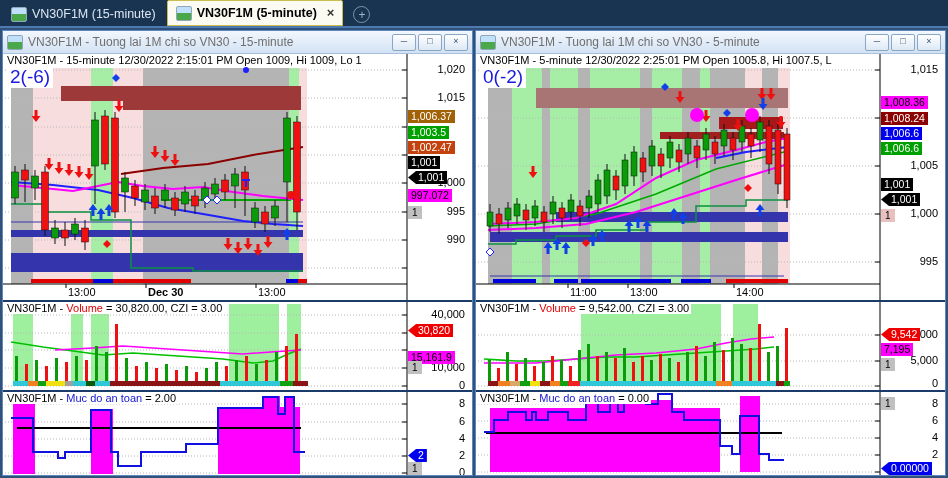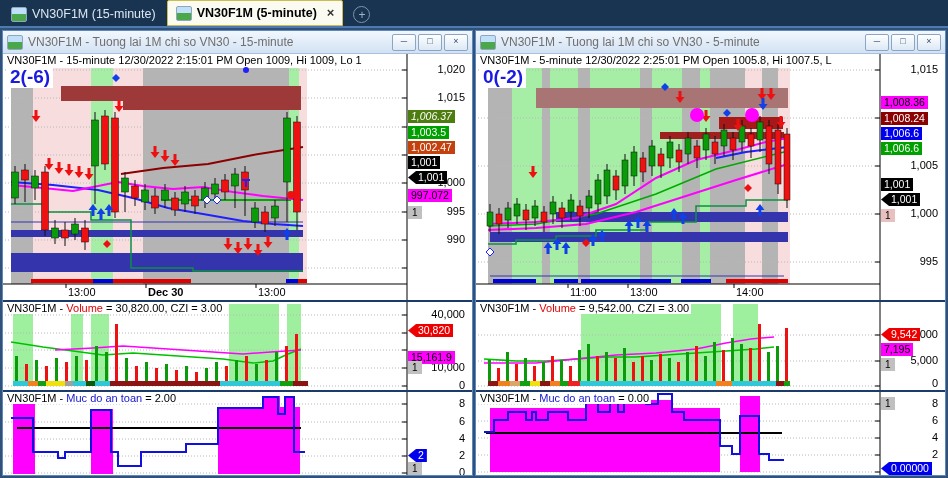--- a/index.html
+++ b/index.html
@@ -14,21 +14,21 @@
   .titlebar{height:23px;background:linear-gradient(#f2f7fd,#d2e2f4);border-bottom:1px solid #a8c0dc;display:flex;align-items:center;padding:0 4px;gap:5px;box-sizing:border-box;}
   .wicon{width:14px;height:13px;border:1px solid #8fa6bd;background:linear-gradient(#bfe0f8 0 45%,#4aa84a 45% 100%);border-radius:2px;flex:0 0 auto;}
   .wtitle{color:#6f6f6f;font-size:12px;flex:1;white-space:nowrap;overflow:hidden;}
   .wbtns{display:flex;gap:2px;}
   .wbtn{display:inline-block;width:22px;height:15px;border:1px solid #8ba6c4;border-radius:2px;background:linear-gradient(#ffffff,#dce8f5);font-size:9px;line-height:13px;text-align:center;color:#33506e;}
   .win-content{position:relative;height:421px;background:#fff;}
   .pane{position:absolute;left:0;width:469px;overflow:hidden;background:#fff;box-sizing:border-box;}
   .pane.divided{border-top:2px solid #1b3b6b;}
   .pane svg{position:absolute;left:0;top:0;}
   .hdr{position:absolute;left:2px;top:0;font-size:11px;background:#fff;padding:0 2px;white-space:nowrap;z-index:5;}
-  .annot{position:absolute;left:4px;top:12px;font-size:19px;font-weight:bold;color:#1a1ae0;background:#fff;padding:0 3px;z-index:5;}
+  .annot{position:absolute;left:4px;top:12px;font-size:19px;font-weight:normal;color:#1a1ae0;background:#fff;padding:0 3px;z-index:5;}
   .ylab{position:absolute;left:404px;width:58px;text-align:right;font-size:11px;color:#000;z-index:3;line-height:13px;}
   .ytag{position:absolute;left:405px;font-size:10.5px;line-height:13px;padding:0 3px;z-index:4;white-space:nowrap;}
   .ytag.arr{padding-left:10px;clip-path:polygon(0 50%,8px 0,100% 0,100% 100%,8px 100%);}
   .ytag.small{font-size:10px;padding:0 4px;}
   .xlab{position:absolute;font-size:11px;color:#000;z-index:3;line-height:12px;}
 </style>
 </head>
 <body>
 
 <div class="screen">
@@ -189,21 +189,21 @@
           </svg>
           <div class="xlab" style="left: 65px; top: 232px;">13:00</div>
           <div class="xlab" style="left: 145px; top: 232px; font-weight: bold;">Dec 30</div>
           <div class="xlab" style="left: 255px; top: 232px;">13:00</div>
           <div class="ylab" style="top: 9px; text-align: right;">1,020</div>
           <div class="ylab" style="top: 37px;">1,015</div>
           <div class="ylab" style="top: 122px;">1,000</div>
           <div class="ylab" style="top: 151px;">995</div>
           <div class="ylab" style="top: 179px;">990</div>
           <div class="ylab" style="top: 214px; margin-top: 40px;">985</div>
-          <div class="ytag" style="background: #4d7c0f; color: rgb(255, 255, 255); top: 56px; font-style: italic;">1,006.37</div>
+          <div class="ytag" style="background: #a16207; color: rgb(255, 255, 255); top: 56px;">1,006.37</div>
           <div class="ytag" style="background: rgb(0, 160, 0); color: rgb(255, 255, 255); top: 72px;">1,003.5</div>
           <div class="ytag" style="background: #c2410c; color: rgb(255, 255, 255); top: 87px;">1,002.47</div>
           <div class="ytag" style="background: rgb(0, 0, 0); color: rgb(255, 255, 255); top: 102px;">1,001</div>
           <div class="ytag arr" style="background: rgb(0, 0, 0); color: rgb(255, 255, 255); top: 117px;">1,001</div>
           <div class="ytag" style="background: rgb(255, 0, 255); color: rgb(0, 0, 0); top: 135px;">997.072</div>
           <div class="ytag small" style="background: rgb(192, 192, 192); color: rgb(0, 0, 0); top: 152px;">1</div>
           <div class="hdr"><span style="color: rgb(0, 0, 0);">VN30F1M - 15-minute 12/30/2022 2:15:01 PM Open 1009, Hi 1009, Lo 1</span></div>
           <div class="annot">2(-6)</div>
         </div>
         <div class="pane divided" style="top: 246px; height: 90px;">

